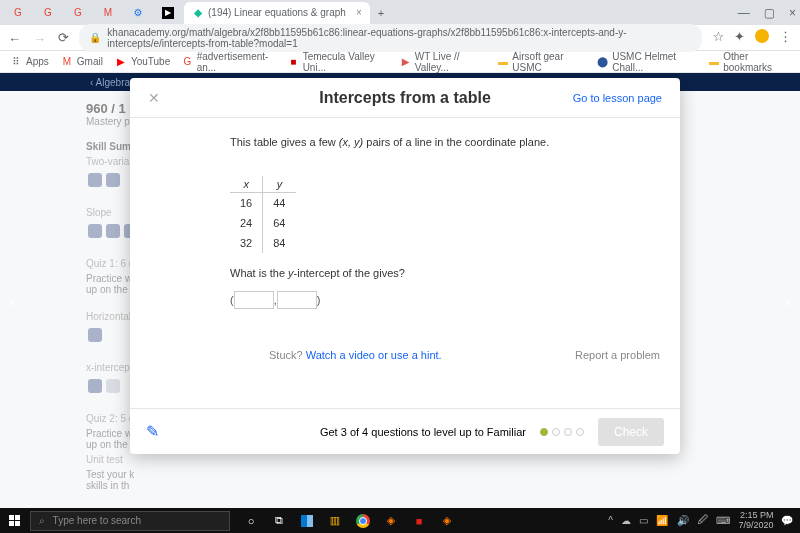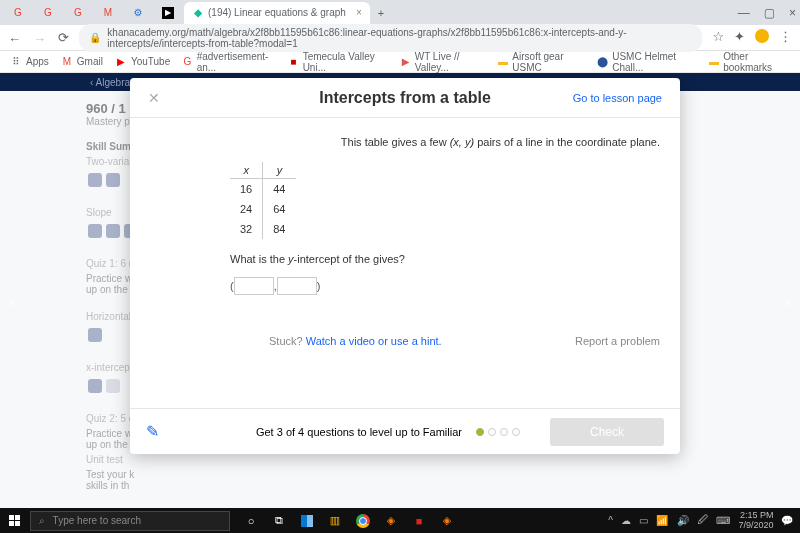--- a/index.html
+++ b/index.html
@@ -36,21 +36,21 @@
 .faded-col .pill.dk { background:#5b6c98; opacity:.5;}
 .faded-col h4 { margin: 4px 0; color:#bfbfbf; font-size:10px; font-weight:normal;}
 
 
 .modal { position: absolute; left: 130px; top: 5px; width: 550px; background: #fff; border-radius: 4px; box-shadow: 0 4px 18px rgba(0,0,0,.25); }
 .modal-head { height: 40px; border-bottom: 1px solid #e6e6e6; display:flex; align-items:center; padding: 0 18px; }
 .modal-close { color: #aaa; font-size: 14px; margin-right: auto;}
 .modal-title { position:absolute; left:0; right:0; text-align:center; font-size: 16px; color:#333; font-weight: 600;}
 .modal-link { color:#1865f2; font-size:11px; margin-left:auto; z-index:1;}
 .modal-body { padding: 18px 20px 18px 100px; color:#333; min-height: 290px;}
-.prompt { font-size: 11px; color:#333; margin-bottom: 14px; text-align: right;}
+.prompt { font-size: 11px; color:#333; margin-bottom: 28px;}
 .math-i { font-style: italic; }
 
 .xy-table { border-collapse: collapse; margin-bottom: 14px; font-size: 11px; }
 .xy-table th { padding: 2px 10px; font-weight:normal; font-style:italic; border-bottom:1px solid #ccc; text-align:center;}
 .xy-table td { padding: 4px 10px; border-right:1px solid #ddd; text-align:center;}
 .xy-table td:last-child { border-right: none;}
 .xy-table tr td:first-child { border-right:1px solid #ccc;}
 .xy-table th:first-child { border-right:1px solid #ccc;}
 
 .question { font-size: 11px; margin-bottom: 12px; }
@@ -59,21 +59,21 @@
 .ans-in { width: 40px; height: 18px; border:1px solid #ccc; }
 
 .stuck-row { display:flex; justify-content:space-between; font-size:11px; margin-top:40px; color:#888;margin-left:39px;}
 .stuck-row a { color:#1865f2; text-decoration:none;}
 
 .modal-foot { border-top:1px solid #e6e6e6; height:46px; display:flex; align-items:center; justify-content:flex-end; gap:14px; padding: 0 16px; font-size:11px;}
 .pencil { margin-right:auto; font-size:16px; color:#1865f2;}
 .prog-dots { display:flex; gap:4px; align-items:center;}
 .dot { width:8px; height:8px; border-radius:50%; border:1px solid #ccc; }
 .dot.on { background:#9db83b; border-color:#9db83b;}
-.check-btn { background:#e0e0e0; color:#fff; padding: 7px 40px; border-radius:3px; border:none; font-size:12px;margin-left:16px;}
+.check-btn { background:#e0e0e0; color:#fff; padding: 7px 16px; border-radius:3px; border:none; font-size:12px;}
 
 
 .taskbar { position:absolute; bottom:0; left:0; right:0; height:25px; background:#101010; display:flex; align-items:center; color:#fff; font-size:10px;}
 .start { width:30px; display:flex; justify-content:center; font-size:12px;}
 .search-box { background:#202020; border:1px solid #444; height:20px; width:200px; display:flex; align-items:center; gap:8px; padding:0 8px; color:#888;}
 .task-icons { display:flex; gap:6px; margin-left:10px; align-items:center;}
 .tk { width:22px; height:22px; display:flex; align-items:center; justify-content:center; font-size:11px;}
 .sys-tray { margin-left:auto; display:flex; gap:8px; align-items:center; padding-right:6px; color:#bbb;}
 .clock { text-align:right; font-size:9px; line-height:1.1;}
 

